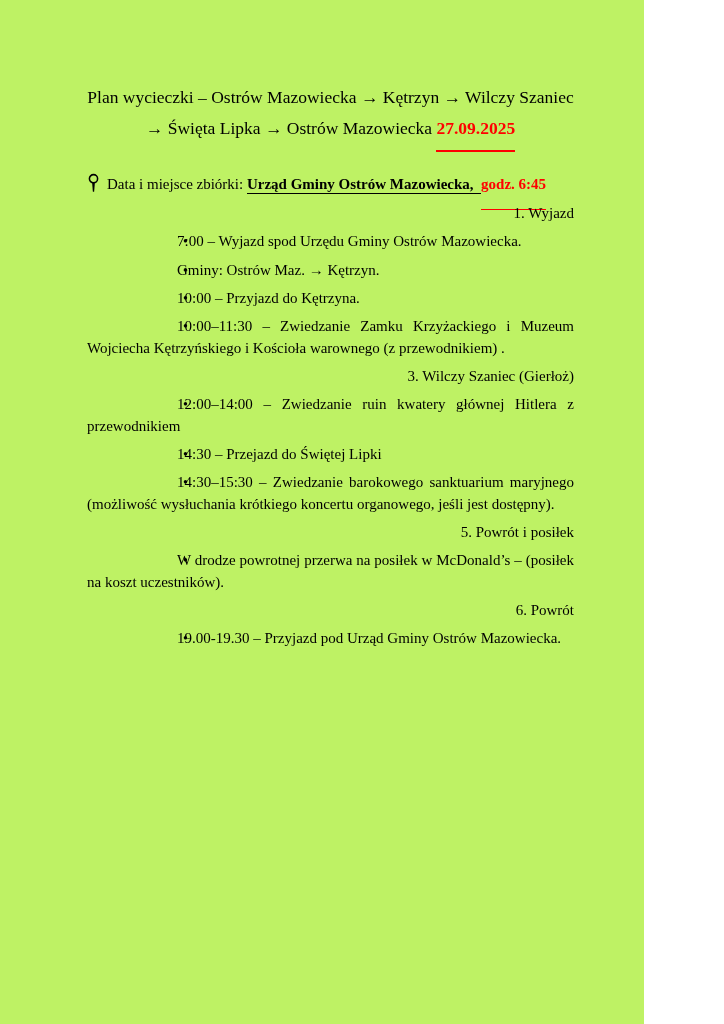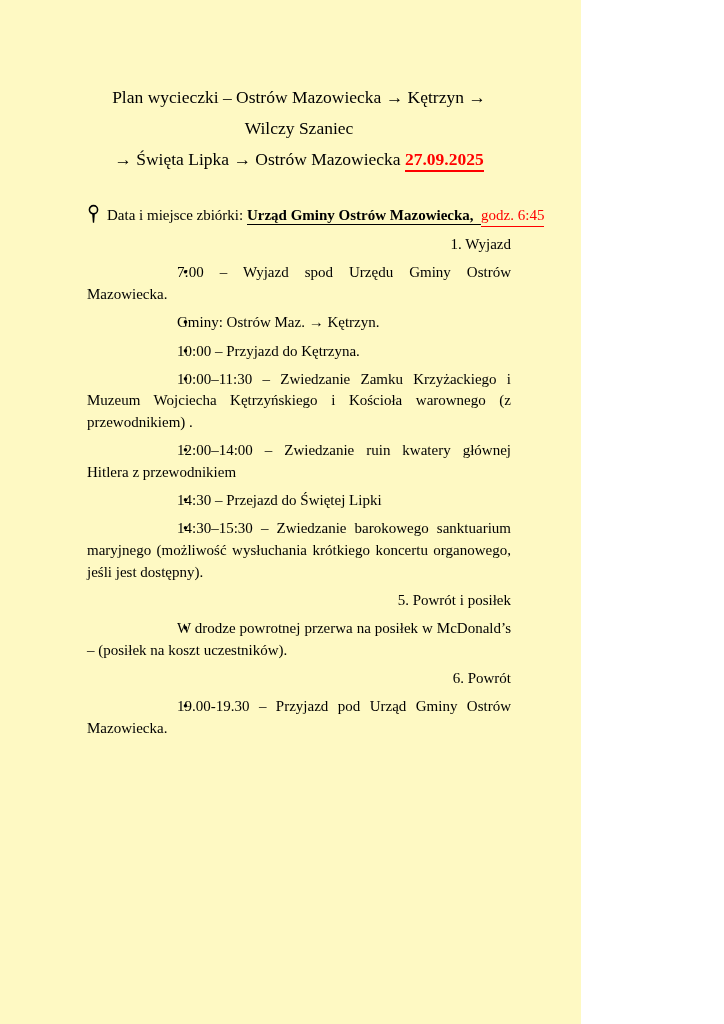--- a/index.html
+++ b/index.html
@@ -9,51 +9,51 @@
   }
   body {
     width: 724px; height: 1024px;
     overflow: hidden;
     color: #000;
     font-family: "Liberation Serif", "DejaVu Serif", serif;
     font-size: 15px;
   }
   .page {
     box-sizing: border-box;
-    width: 581px; height: 1024px;
+    width: 644px; height: 1024px;
     padding: 82px 70px 40px 87px;
-    background: #fef9c3;
+    background: #bef264;
   }
   h1.doc-title {
     font-size: 17.5px;
     font-weight: normal;
     line-height: 31px;
     text-align: center;
     margin: 0 0 29px 0;
   }
   .title-date {
     color: var(--red);
     font-weight: bold;
     border-bottom: 2px solid var(--red);
-    padding-bottom: 1px;
+    padding-bottom: 12px;
   }
   p { margin: 0 0 6.5px 0; line-height: 21.7px; }
   .meeting-line { margin-bottom: 7.5px; white-space: nowrap; }
   .pin-icon { margin-right: 7px; vertical-align: -4px; }
   .place-bold {
     font-weight: bold;
     border-bottom: 1.6px solid #000;
     padding-bottom: 0.5px;
     margin-top: 20px;
   }
   .time-red {
-    font-weight: normal;
+    font-weight: bold;
     color: var(--red);
     border-bottom: 1.6px solid var(--red);
-    padding-bottom: 3px;
+    padding-bottom: 17px;
   }
   .section-heading { text-align: right; }
   .bullet-item {
     text-align: justify;
     text-indent: 48px;
   }
   .bullet-item .bullet-glyph {
     display: inline-block;
     width: 42px;
     font-size: 14px;
@@ -81,20 +81,21 @@
     <p class="bullet-item"><span class="bullet-glyph">•</span><span>7:00 – Wyjazd spod Urzędu Gminy Ostrów Mazowiecka.</span></p>
     <p class="bullet-item"><span class="bullet-glyph">•</span><span>Gminy: Ostrów Maz. → Kętrzyn.</span></p>
   </section>
 
   <section>
     <p class="bullet-item"><span class="bullet-glyph">•</span><span>10:00 – Przyjazd do Kętrzyna.</span></p>
     <p class="bullet-item"><span class="bullet-glyph">•</span><span>10:00–11:30 – Zwiedzanie Zamku Krzyżackiego i Muzeum Wojciecha Kętrzyńskiego i Kościoła warownego (z przewodnikiem) .</span></p>
   </section>
 
   <section>
+    <p class="section-heading">3. Wilczy Szaniec (Gierłoż)</p>
     <p class="bullet-item"><span class="bullet-glyph">•</span><span>12:00–14:00 – Zwiedzanie ruin kwatery głównej Hitlera z przewodnikiem</span></p>
   </section>
 
   <section>
     <p class="bullet-item"><span class="bullet-glyph">•</span><span>14:30 – Przejazd do Świętej Lipki</span></p>
     <p class="bullet-item"><span class="bullet-glyph">•</span><span>14:30–15:30 – Zwiedzanie barokowego sanktuarium maryjnego (możliwość wysłuchania krótkiego koncertu organowego, jeśli jest dostępny).</span></p>
   </section>
 
   <section>
     <p class="section-heading">5. Powrót i posiłek</p>

